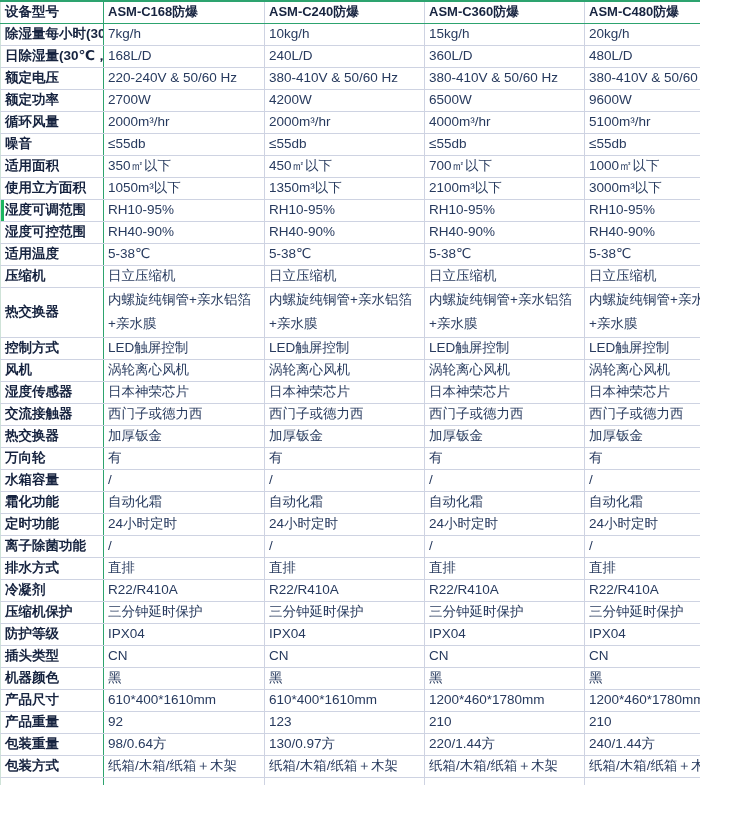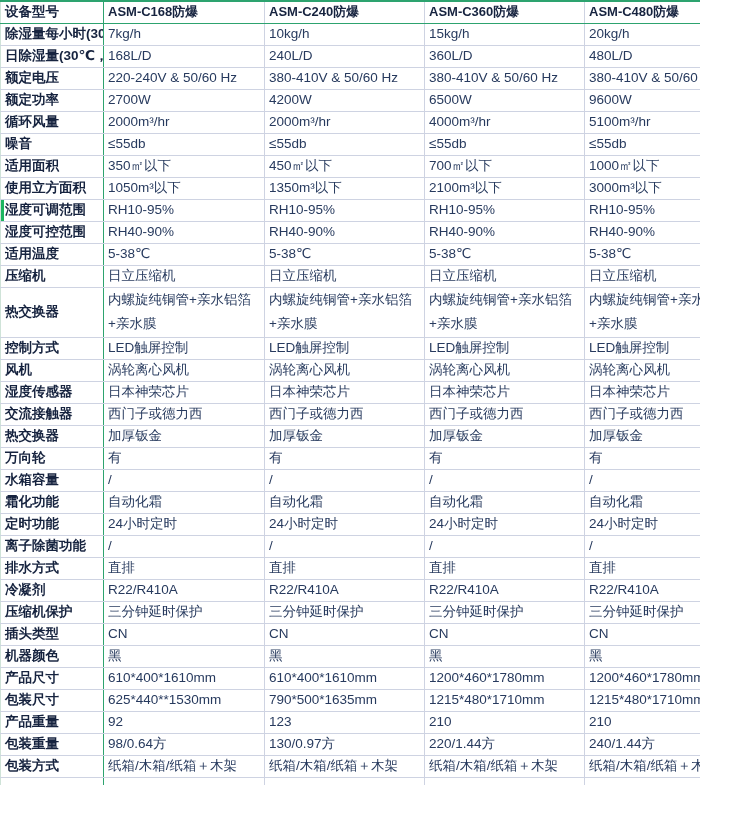--- a/index.html
+++ b/index.html
@@ -275,20 +275,28 @@
         </tr>
         <tr>
           <td class="label-cell">压缩机保护</td>
           <td class="value-cell">三分钟延时保护</td>
           <td class="value-cell">三分钟延时保护</td>
           <td class="value-cell">三分钟延时保护</td>
           <td class="value-cell">三分钟延时保护</td>
           <td class="sliver"></td>
         </tr>
         <tr>
+          <td class="label-cell">防护等级</td>
+          <td class="value-cell">IPX04</td>
+          <td class="value-cell">IPX04</td>
+          <td class="value-cell">IPX04</td>
+          <td class="value-cell">IPX04</td>
+          <td class="sliver"></td>
+        </tr>
+        <tr>
           <td class="label-cell">插头类型</td>
           <td class="value-cell">CN</td>
           <td class="value-cell">CN</td>
           <td class="value-cell">CN</td>
           <td class="value-cell">CN</td>
           <td class="sliver"></td>
         </tr>
         <tr>
           <td class="label-cell">机器颜色</td>
           <td class="value-cell">黑</td>
@@ -296,28 +304,20 @@
           <td class="value-cell">黑</td>
           <td class="value-cell">黑</td>
           <td class="sliver"></td>
         </tr>
         <tr>
           <td class="label-cell">产品尺寸</td>
           <td class="value-cell">610*400*1610mm</td>
           <td class="value-cell">610*400*1610mm</td>
           <td class="value-cell">1200*460*1780mm</td>
           <td class="value-cell">1200*460*1780mm</td>
-          <td class="sliver"></td>
-        </tr>
-        <tr>
-          <td class="label-cell">包装尺寸</td>
-          <td class="value-cell">625*440**1530mm</td>
-          <td class="value-cell">790*500*1635mm</td>
-          <td class="value-cell">1215*480*1710mm</td>
-          <td class="value-cell">1215*480*1710mm</td>
           <td class="sliver"></td>
         </tr>
         <tr>
           <td class="label-cell">产品重量</td>
           <td class="value-cell">92</td>
           <td class="value-cell">123</td>
           <td class="value-cell">210</td>
           <td class="value-cell">210</td>
           <td class="sliver"></td>
         </tr>

